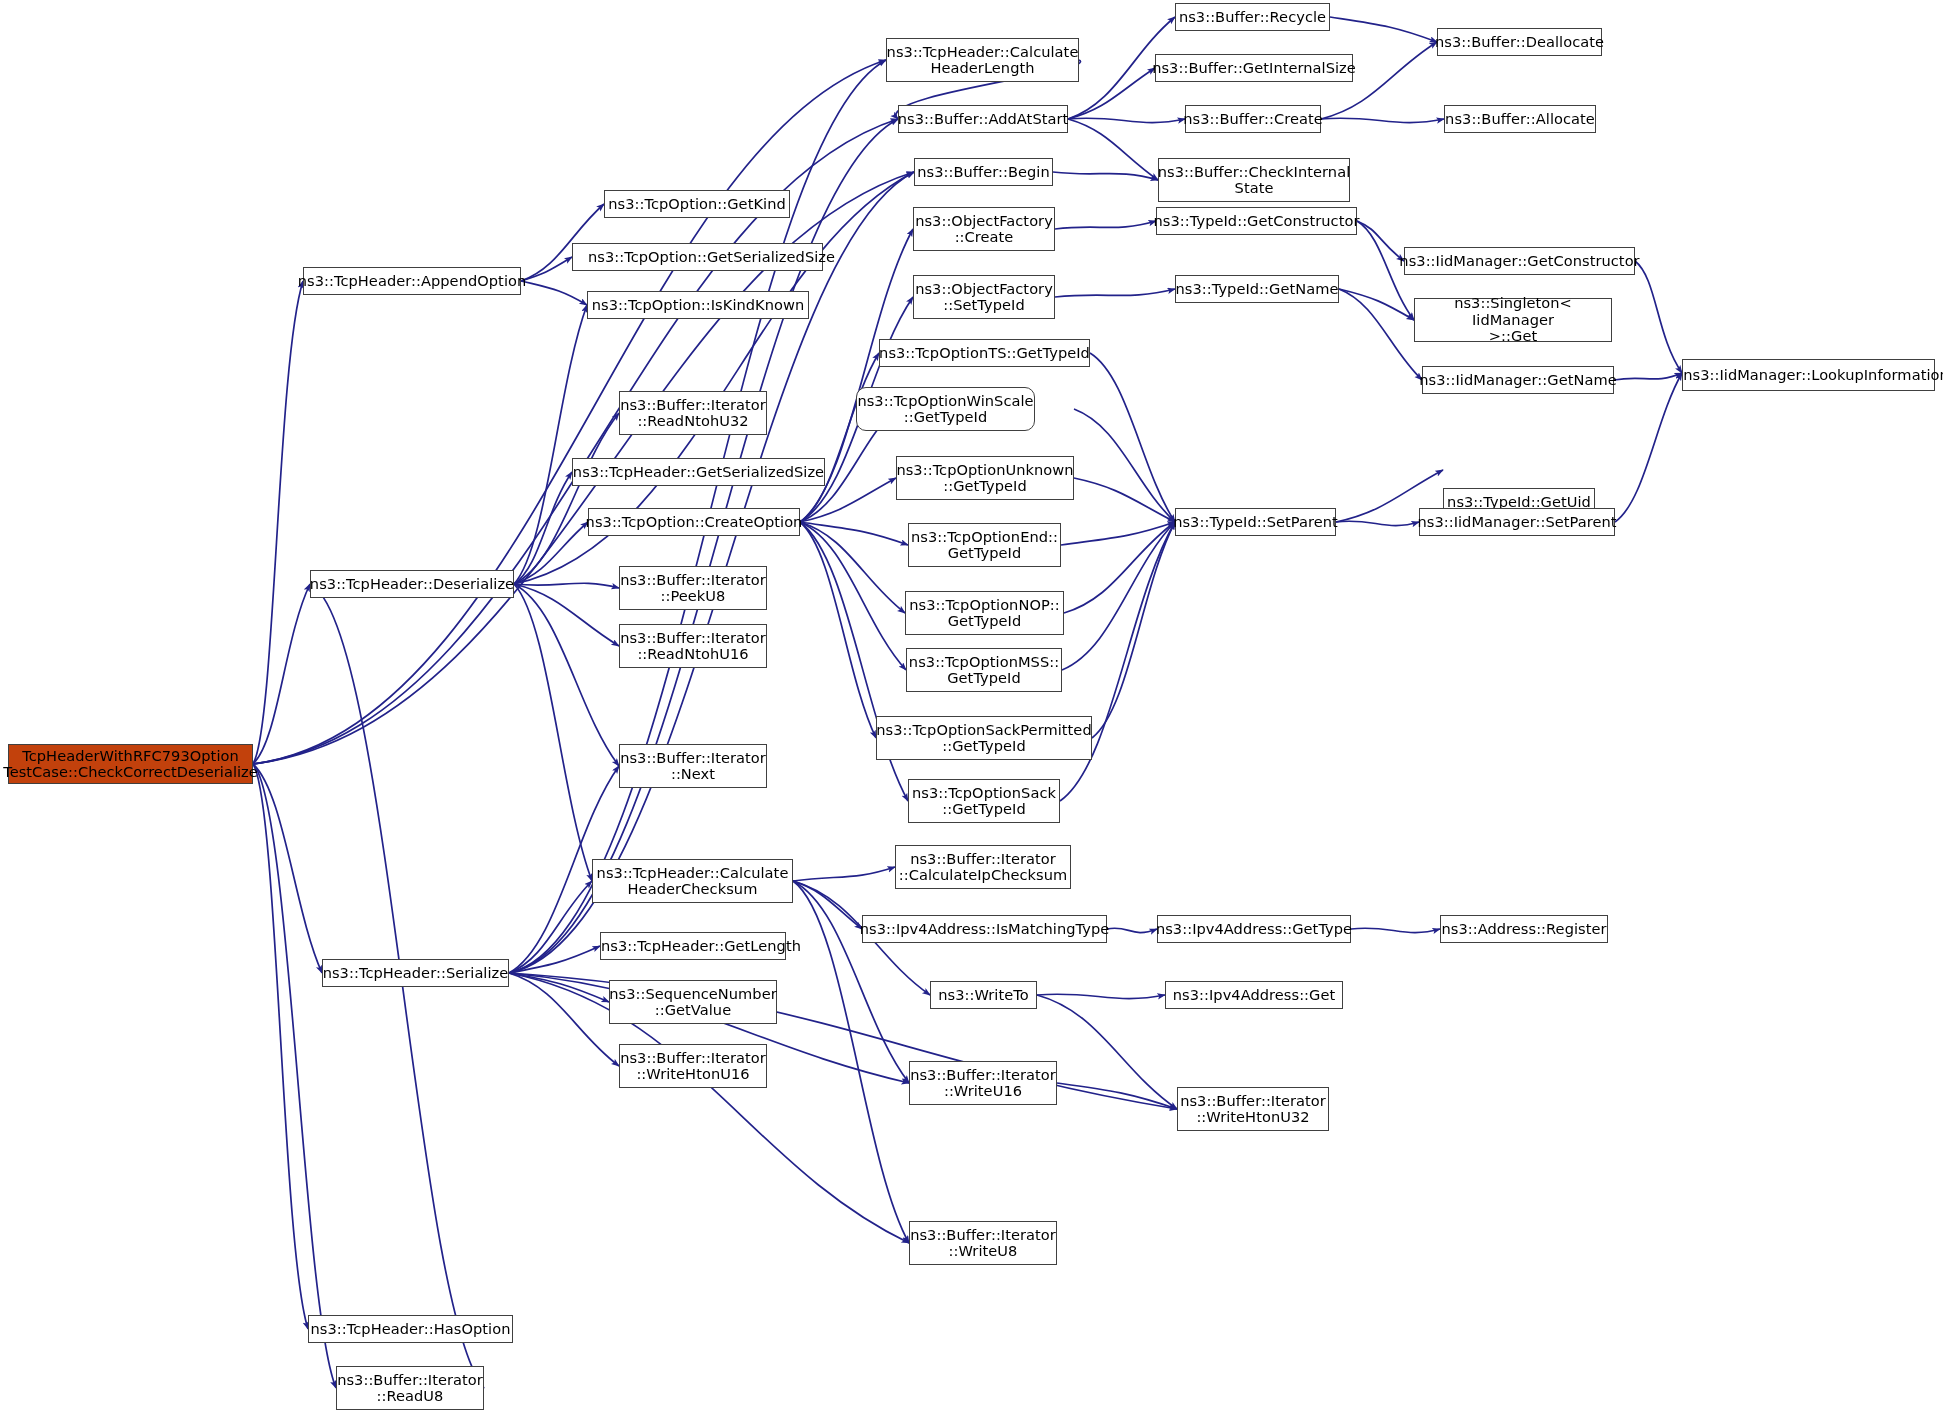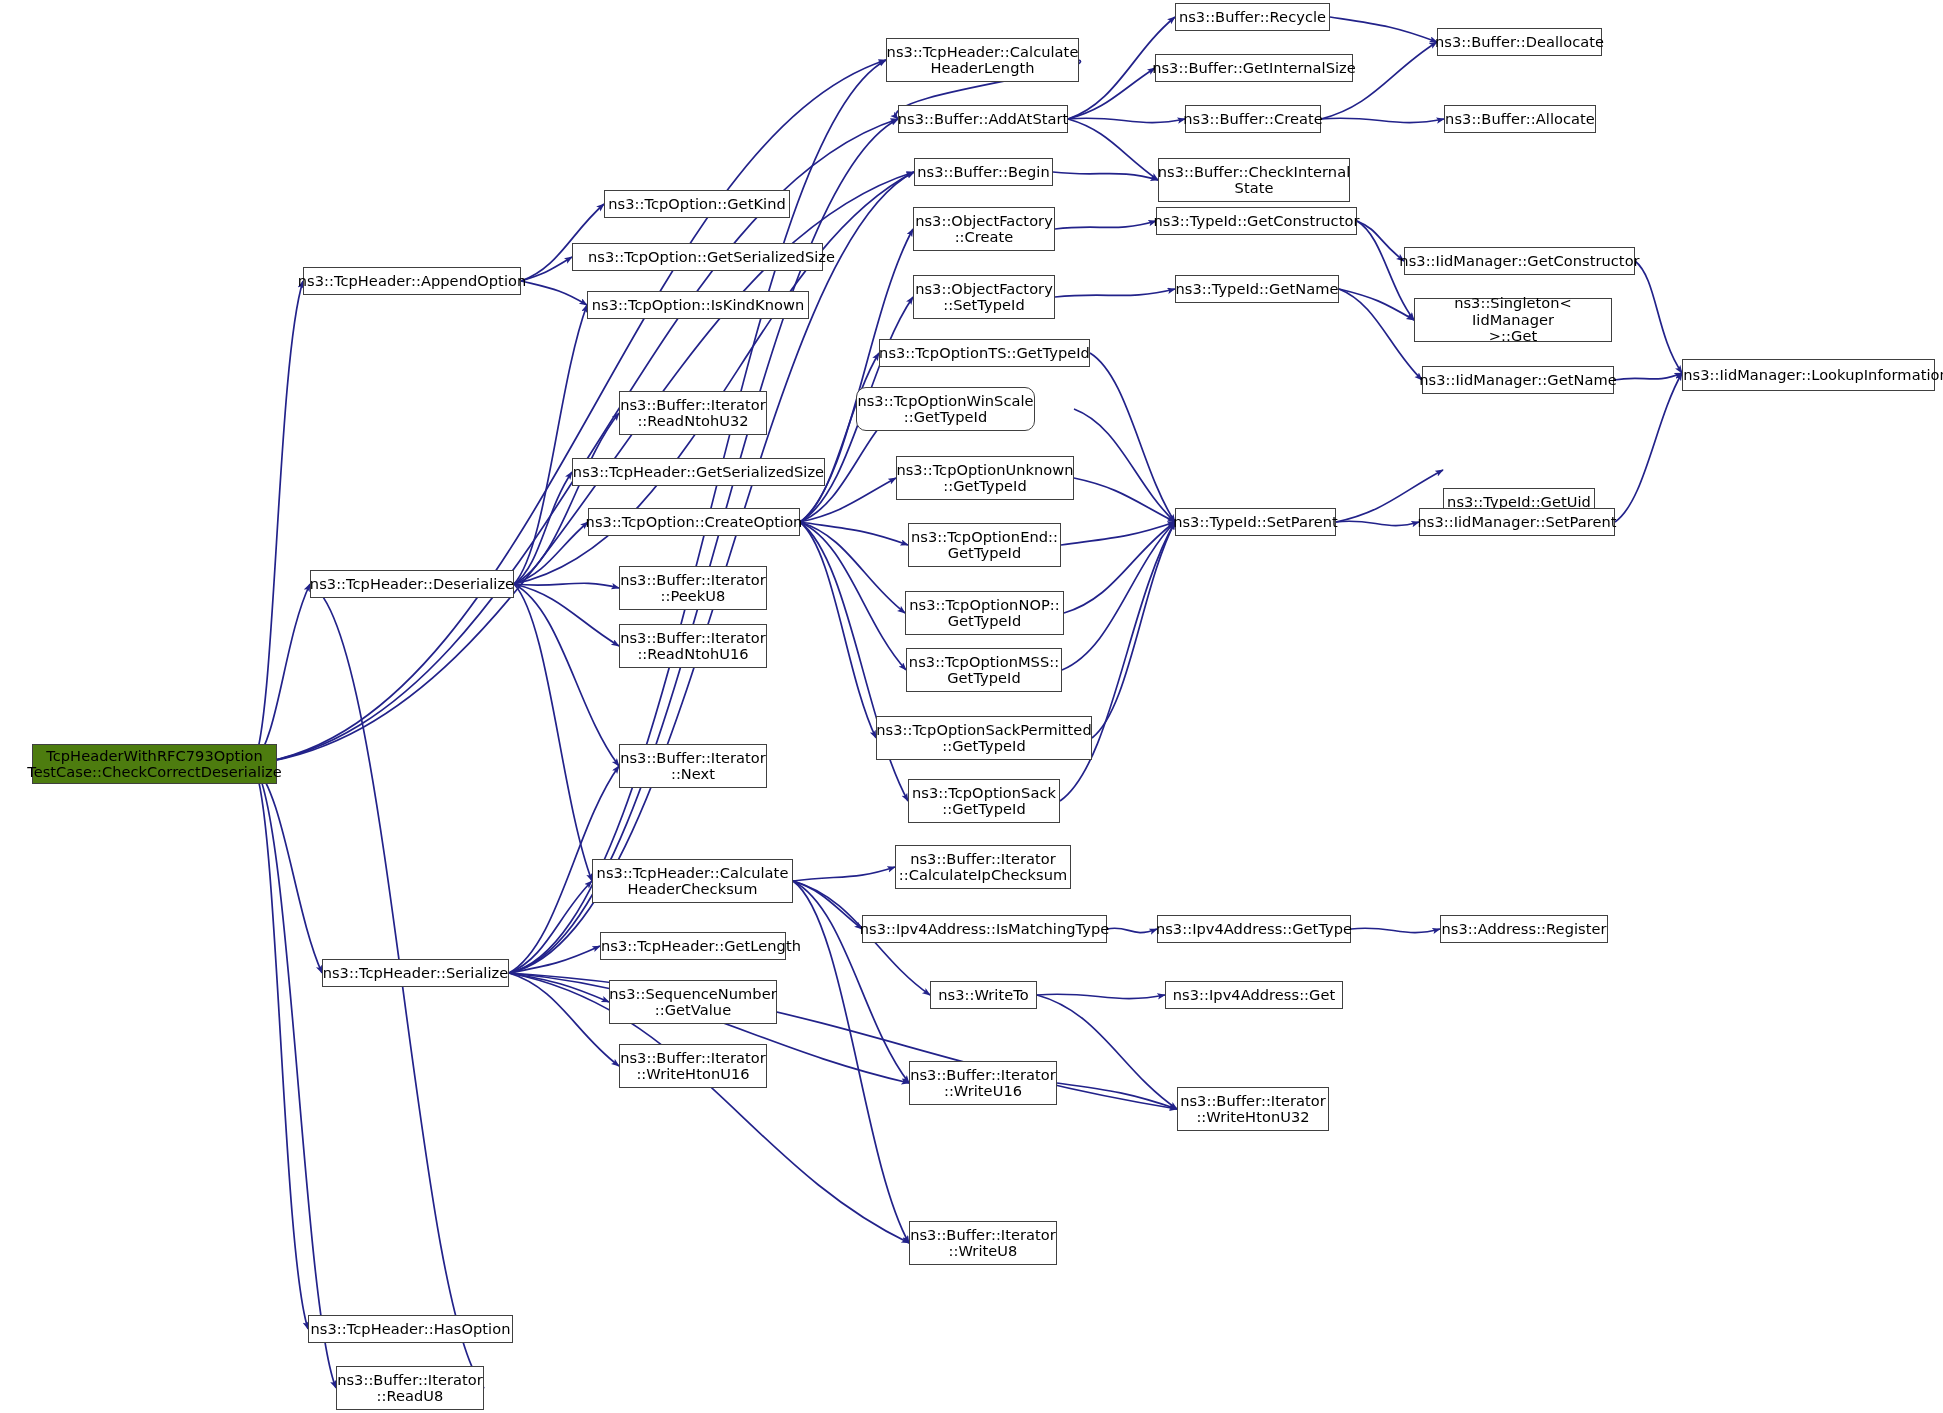--- a/index.html
+++ b/index.html
@@ -22,23 +22,22 @@
     display:flex;
     align-items:center;
     justify-content:center;
     text-align:center;
     white-space:pre-line;
     letter-spacing:0.05px;
     padding:1px 4px;
     z-index:2;
   }
   .node.root{
-    background:#4d7c0f;
+    background:#c2410c;
     border-color:#404040;
-    margin-left:24px;
   }
 </style>
 </head>
 <body>
 
 <div id="canvas">
   <svg id="edges" xmlns="http://www.w3.org/2000/svg">
     <defs>
       <marker id="arrow" markerWidth="9" markerHeight="9" refX="7.6" refY="3.2" orient="auto" markerUnits="userSpaceOnUse">
         <path d="M0,0 L8.4,3.2 L0,6.4 L1.8,3.2 Z" fill="#22228a"></path>

